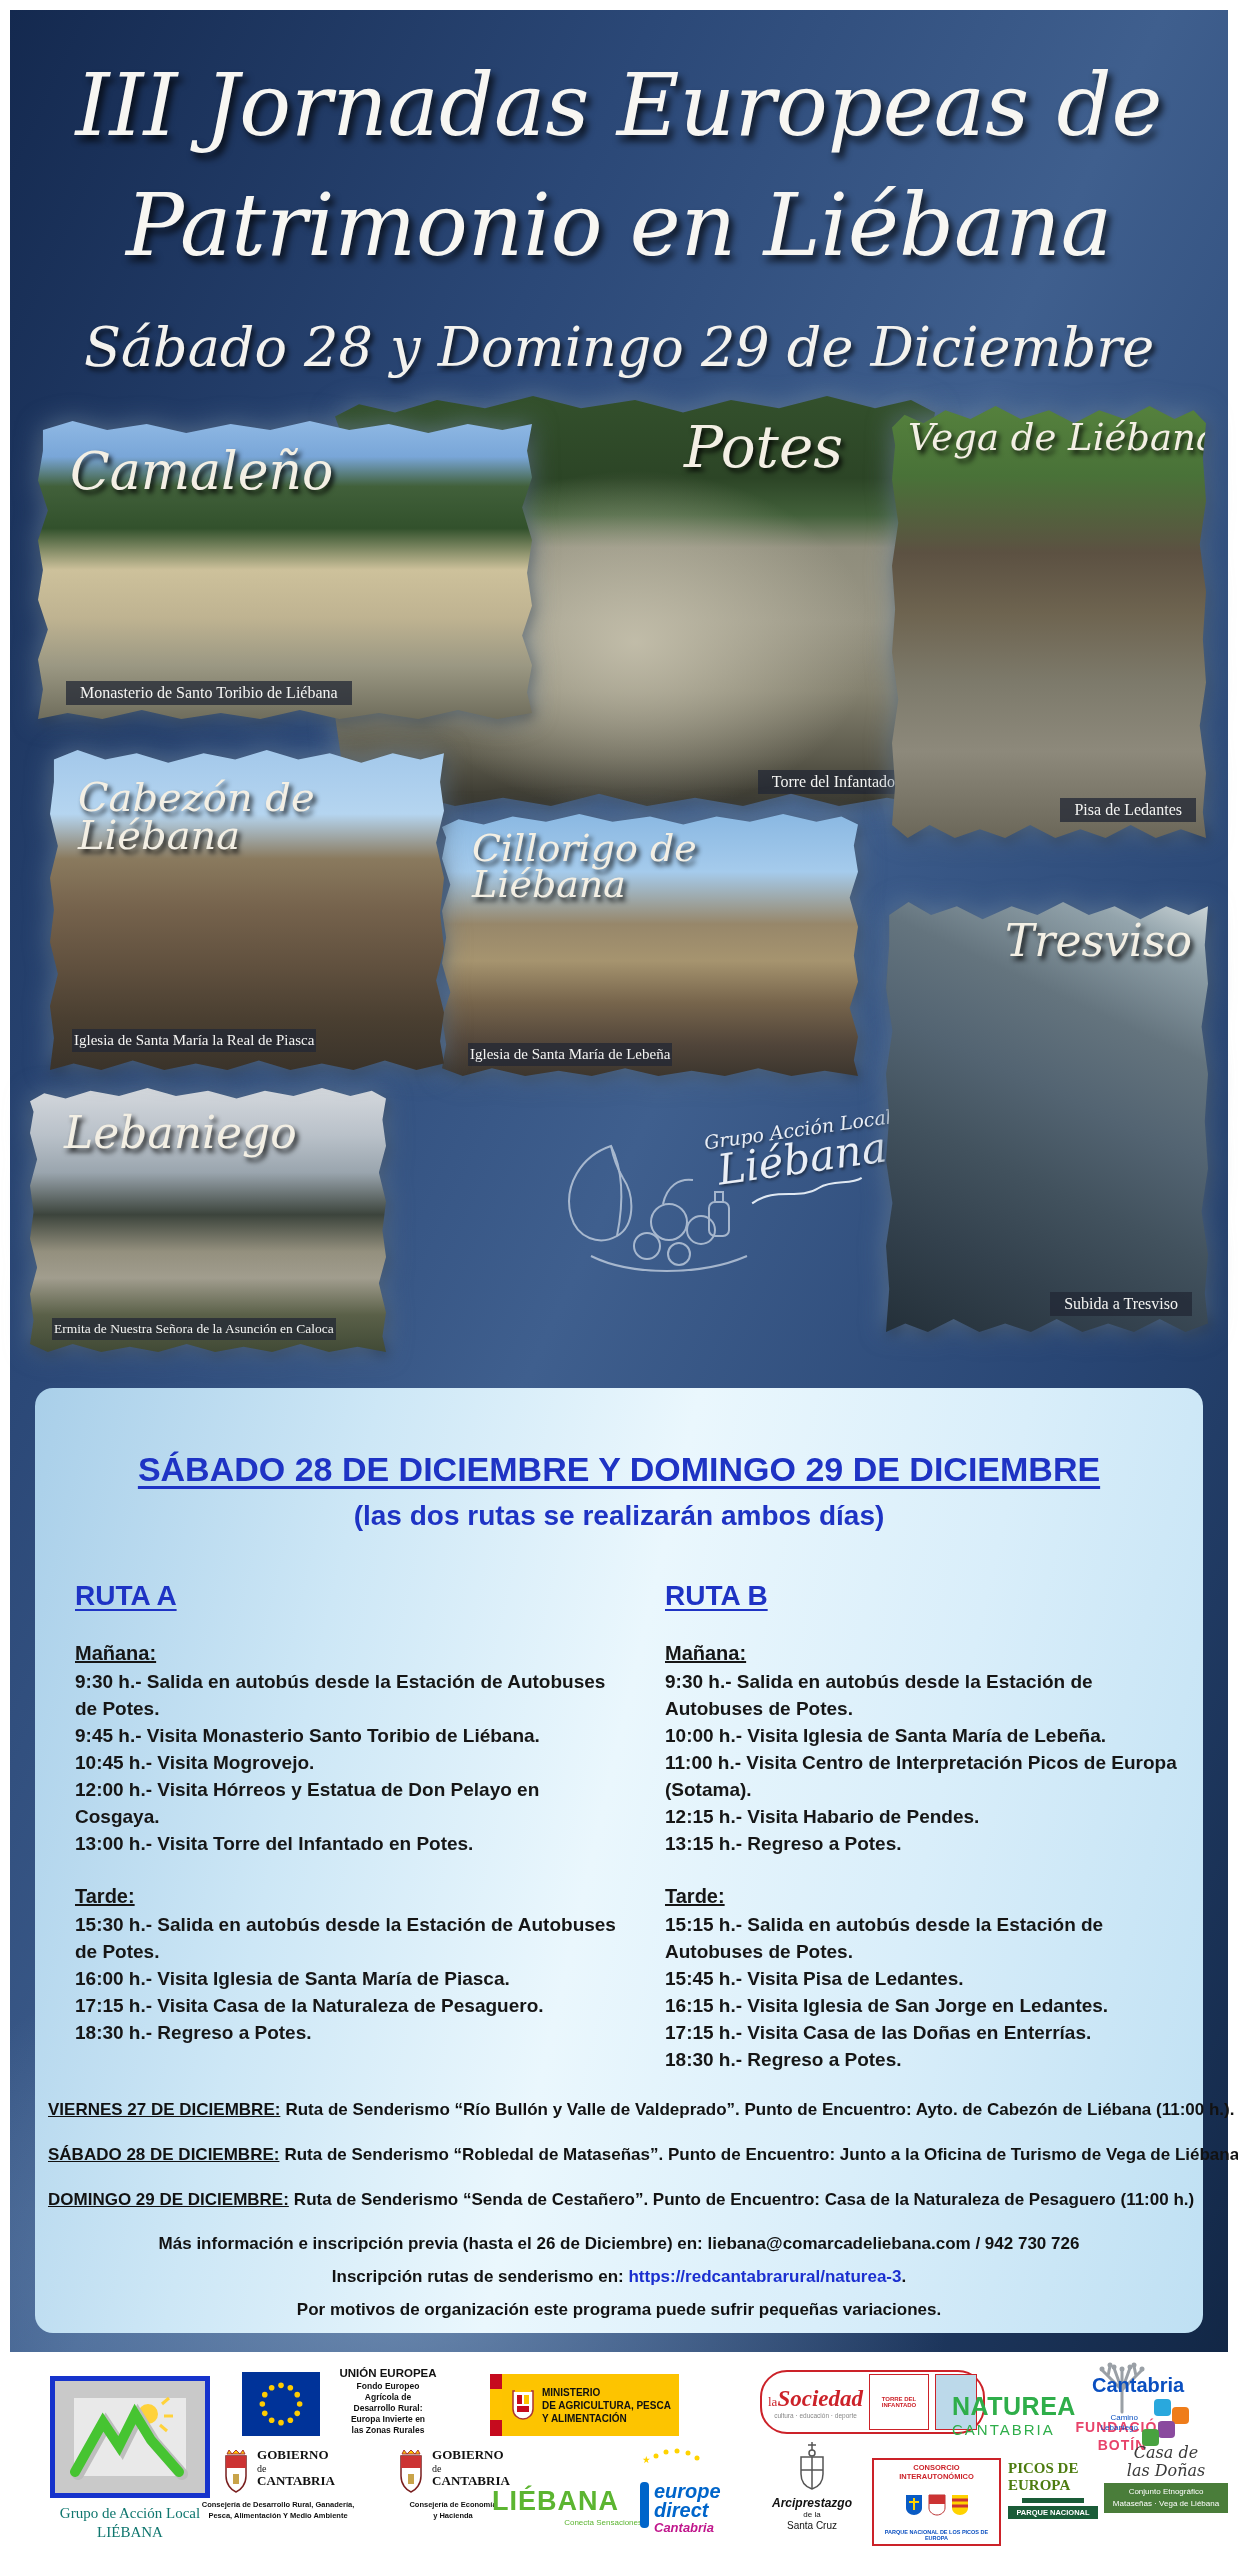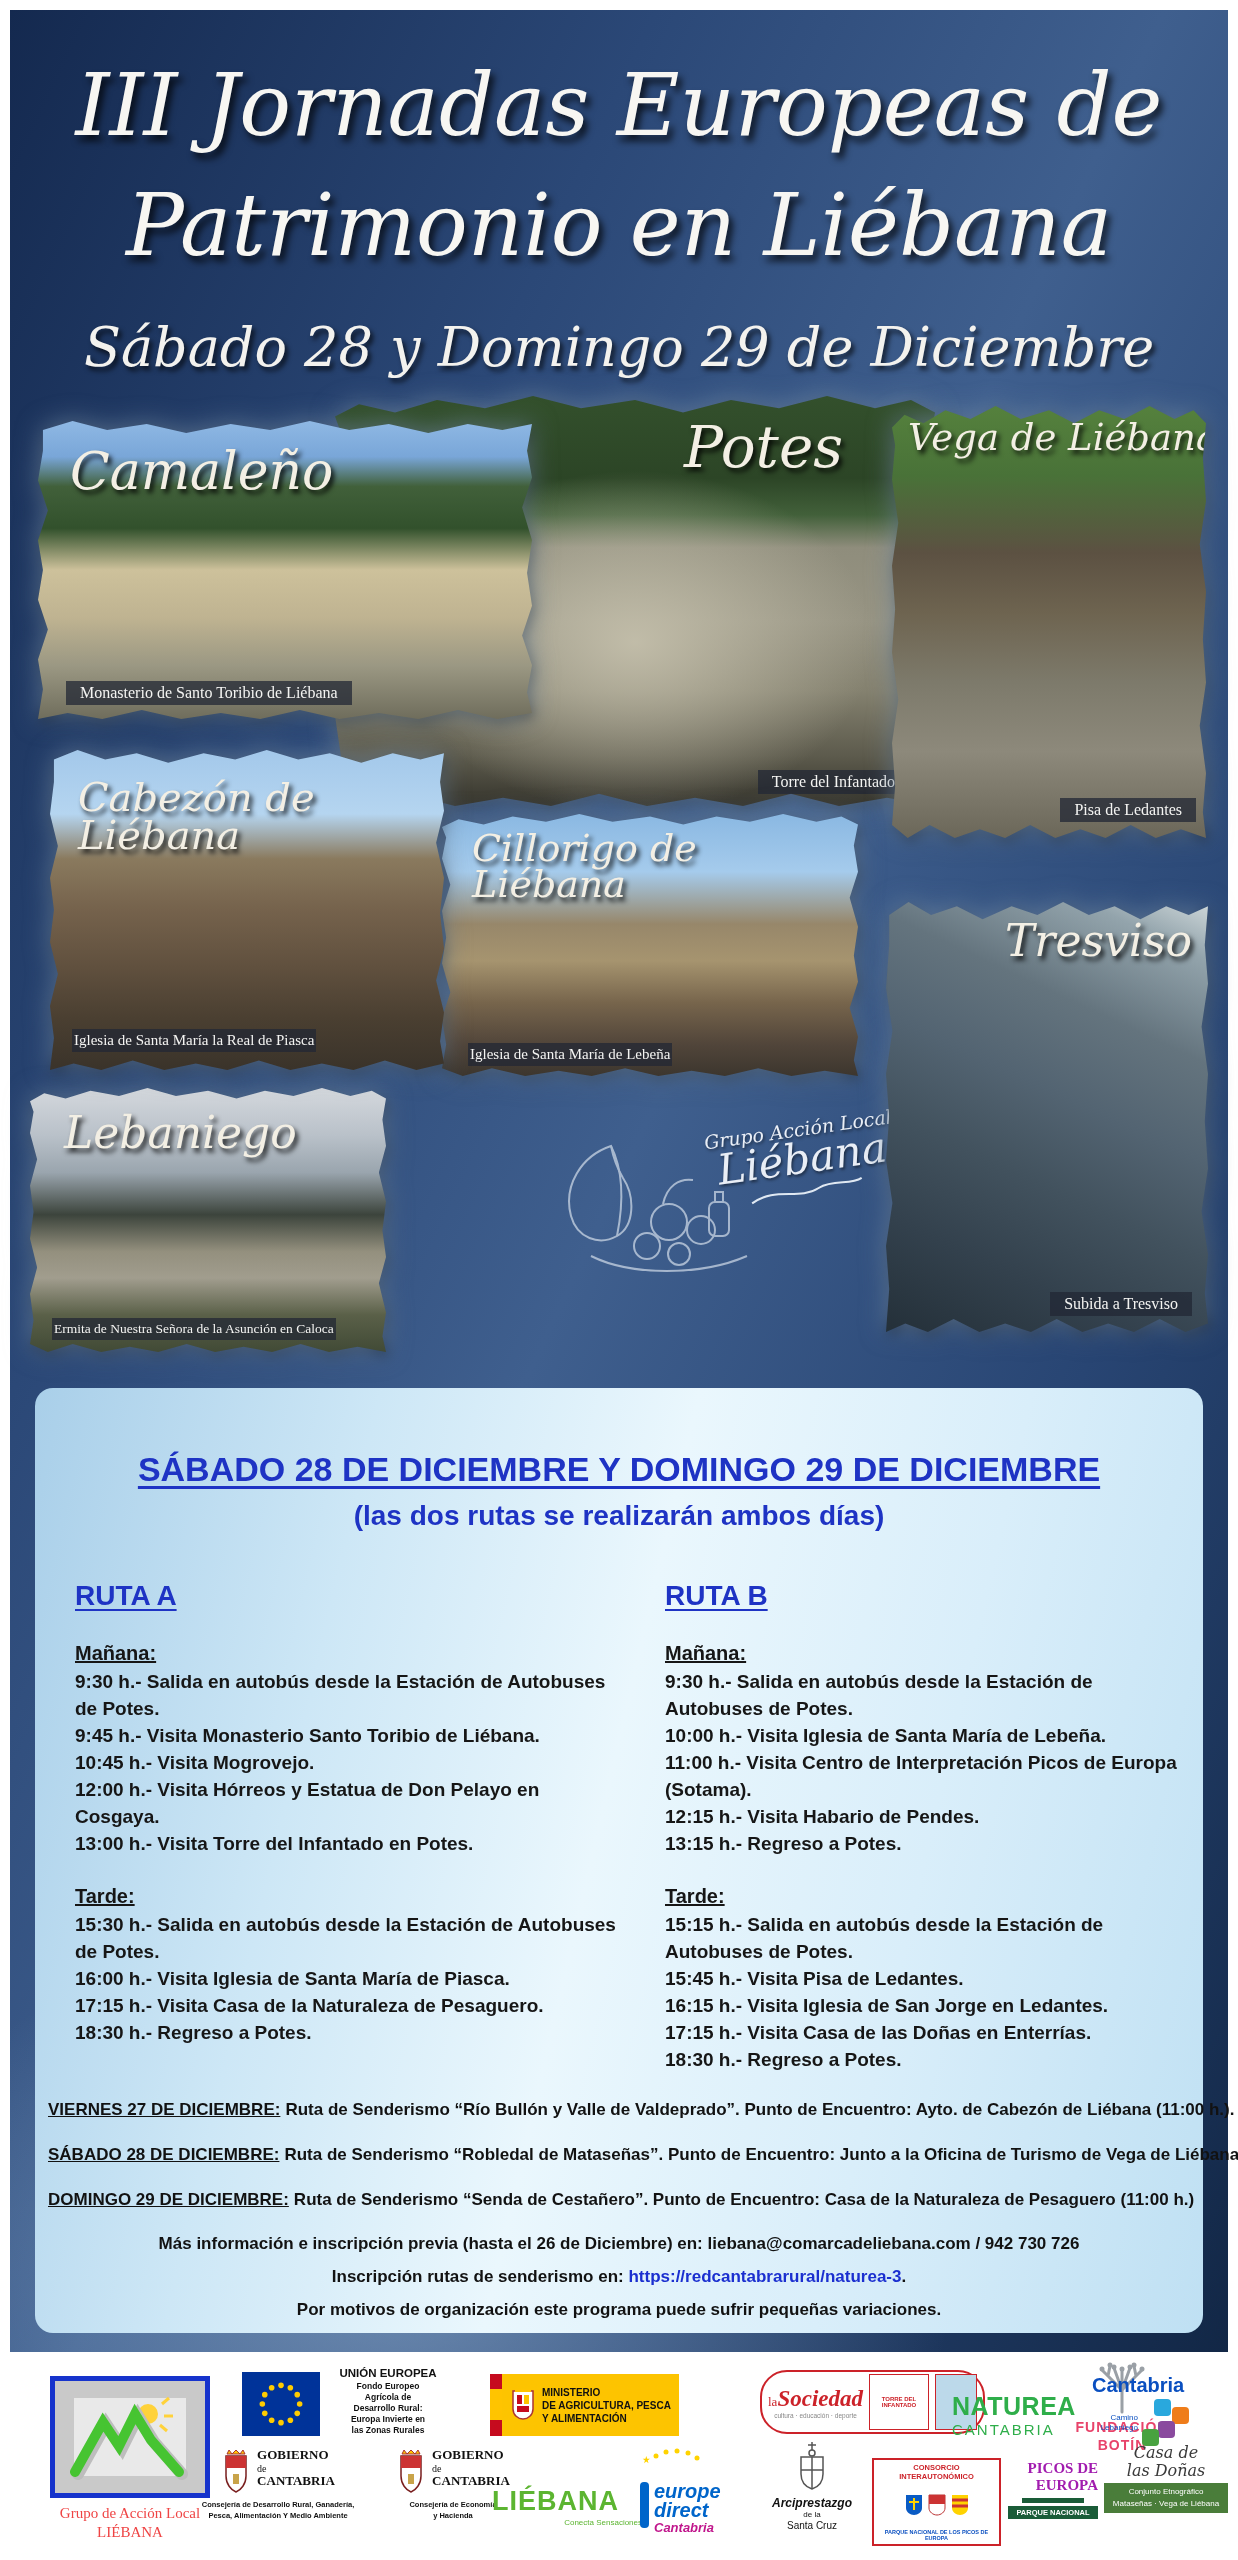--- a/index.html
+++ b/index.html
@@ -70,21 +70,21 @@
   .hline{font-size:17px;font-weight:bold;color:#121212;margin-bottom:25px;white-space:nowrap;}
   .hday{text-decoration:underline;margin-right:5px;}
   .pinfo{position:absolute;top:846px;width:100%;text-align:center;color:#121212;
     font-size:17px;font-weight:bold;}
   .pinfo div{margin-bottom:13px;}
   .plink{color:#1b2fd0;}
 
   
   .flogo{position:absolute;}
   .gal-frame{border:5px solid #1633cc;background:#c9c9c9;display:flex;align-items:center;justify-content:center;}
-  .gal-name{color:#ef4444;font-family:"Liberation Serif",serif;font-size:15px;text-align:center;line-height:1.25;}
+  .gal-name{color:#0f766e;font-family:"Liberation Serif",serif;font-size:15px;text-align:center;line-height:1.25;}
   .eu-flag{background:#003399;display:flex;align-items:center;justify-content:center;}
   .eu-text{font-size:8.5px;font-weight:bold;color:#111;line-height:1.3;}
   .eu-text .t{font-size:11.5px;}
   .mini{display:flex;height:62px;}
   .mini-stripe{width:12px;background:linear-gradient(180deg,#c60b1e 0 25%,#ffc400 25% 75%,#c60b1e 75% 100%);}
   .mini-body{background:#fdc400;display:flex;align-items:center;padding:0 8px;gap:6px;}
   .mini-txt{font-size:10px;font-weight:bold;color:#111;line-height:1.3;}
   .soc-box{background:#fff;border:2px solid #cc2229;display:flex;align-items:center;padding:2px 6px;gap:6px;}
   .soc-name{color:#cc2229;font-family:"Liberation Serif",serif;}
   .soc-name .la{font-size:13px;}
@@ -109,21 +109,21 @@
   .ed-txt{color:#0065ca;font-size:20px;font-weight:800;font-style:italic;line-height:.95;}
   .ed-cant{color:#c0168c;font-size:13px;font-weight:800;font-style:italic;}
   .arci-txt{color:#111;text-align:center;line-height:1.2;}
   .arci-txt .a1{font-size:12px;font-weight:bold;font-style:italic;}
   .arci-txt .a2{font-size:8px;}
   .arci-txt .a3{font-size:10px;font-weight:normal;}
   .cons-box{border:2px solid #cc2229;background:#fff;width:121px;height:78px;display:flex;flex-direction:column;
     align-items:center;justify-content:space-between;padding:3px 2px;}
   .cons-title{color:#cc2229;font-size:7.5px;font-weight:bold;text-align:center;}
   .cons-sub{color:#0a4fc0;font-size:5.5px;font-weight:bold;text-align:center;}
-  .picos-txt{color:#a21caf;font-family:"Liberation Serif",serif;font-size:15px;font-weight:bold;line-height:1.15;text-align:right;}
+  .picos-txt{color:#4d7c0f;font-family:"Liberation Serif",serif;font-size:15px;font-weight:bold;line-height:1.15;text-align:left;}
   .picos-bar{background:#1a5c38;height:5px;width:62px;margin:3px auto;}
   .picos-pn{background:#1a5c38;color:#fff;font-size:7.5px;font-weight:bold;text-align:center;padding:2px 3px;}
   .casa-script{font-family:"DejaVu Serif",serif;font-style:italic;color:#3a3a3a;font-size:16px;
     text-align:center;line-height:1.1;}
   .casa-box{background:#4a7d3a;color:#fff;font-size:8px;text-align:center;line-height:1.5;
     padding:3px 4px;margin-top:4px;}
 </style>
 </head>
 <body>
 

